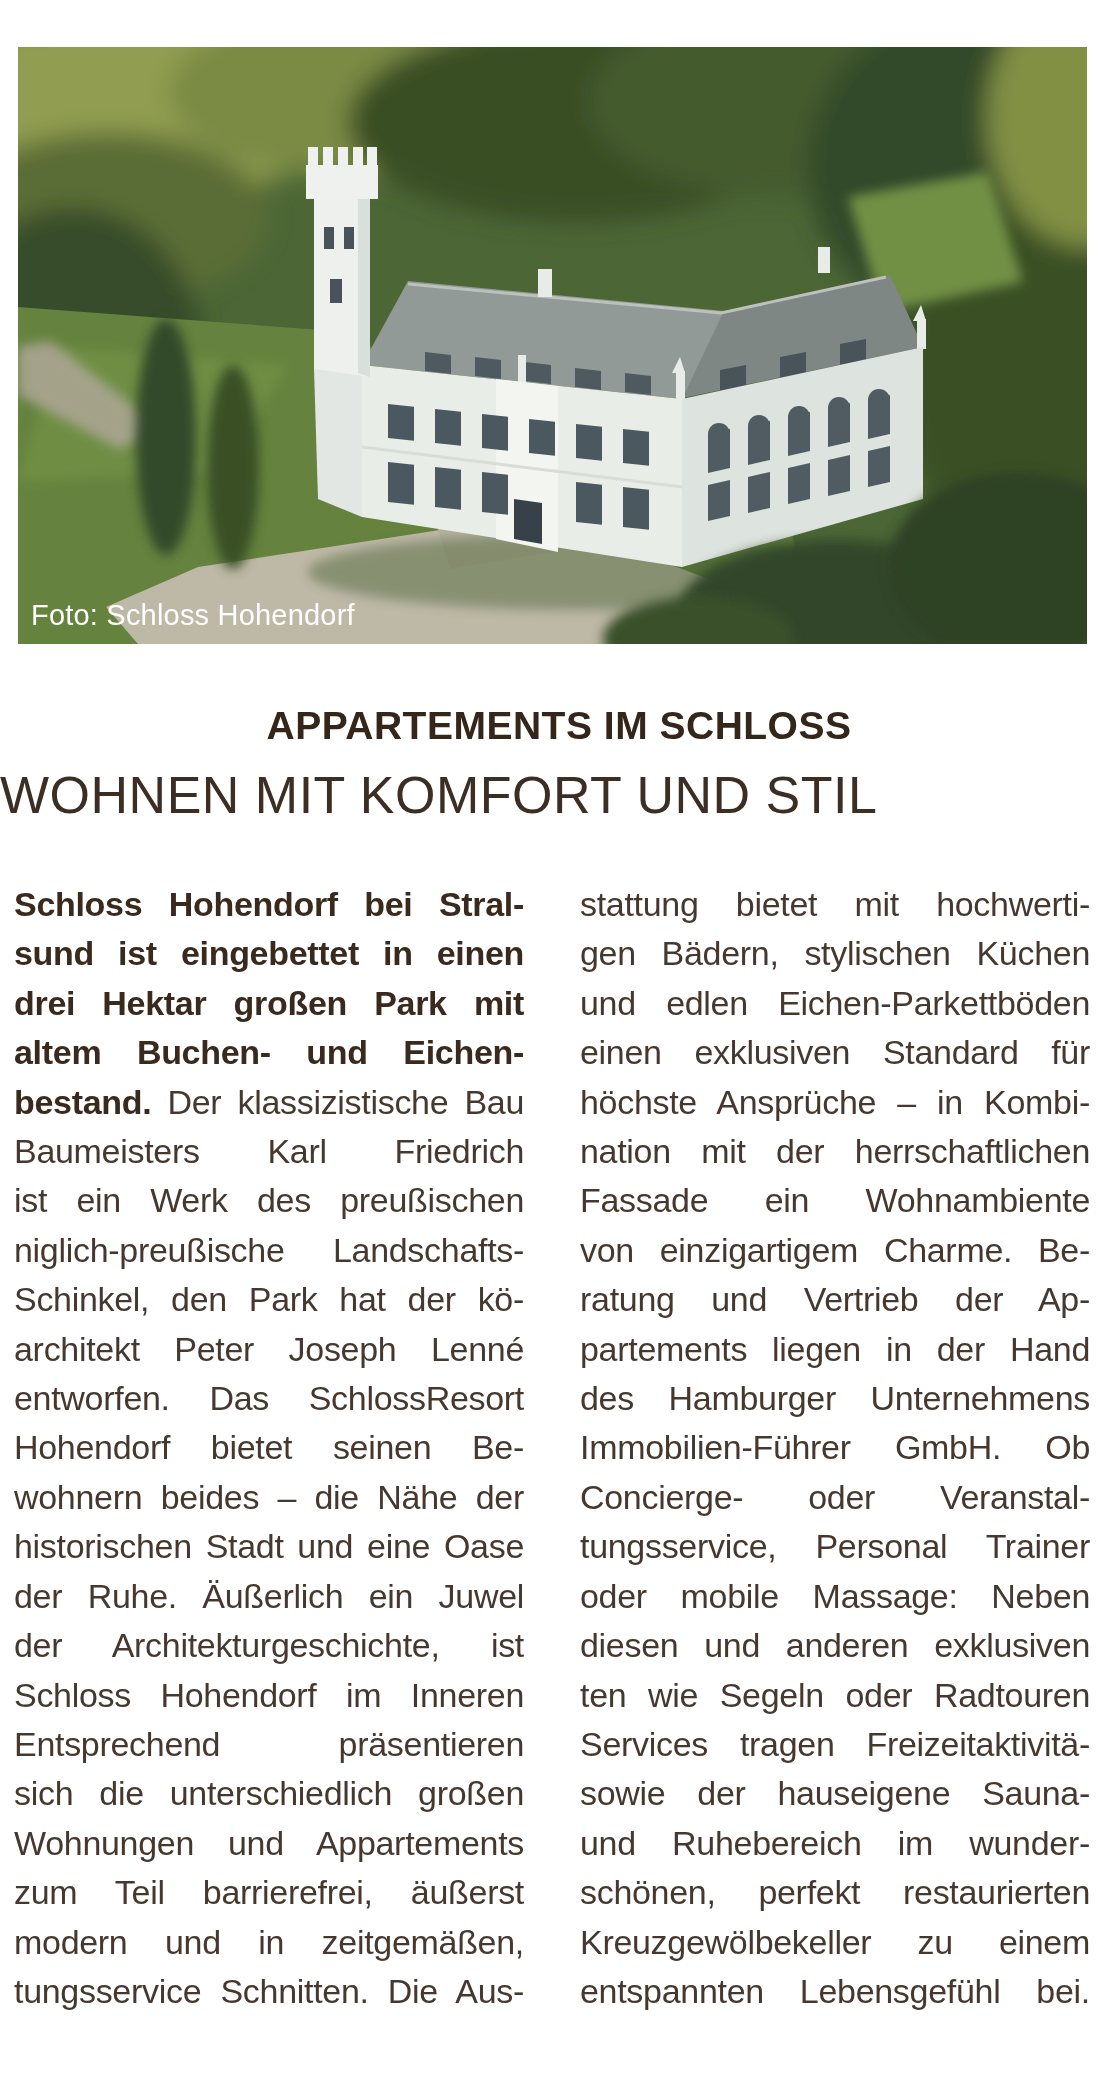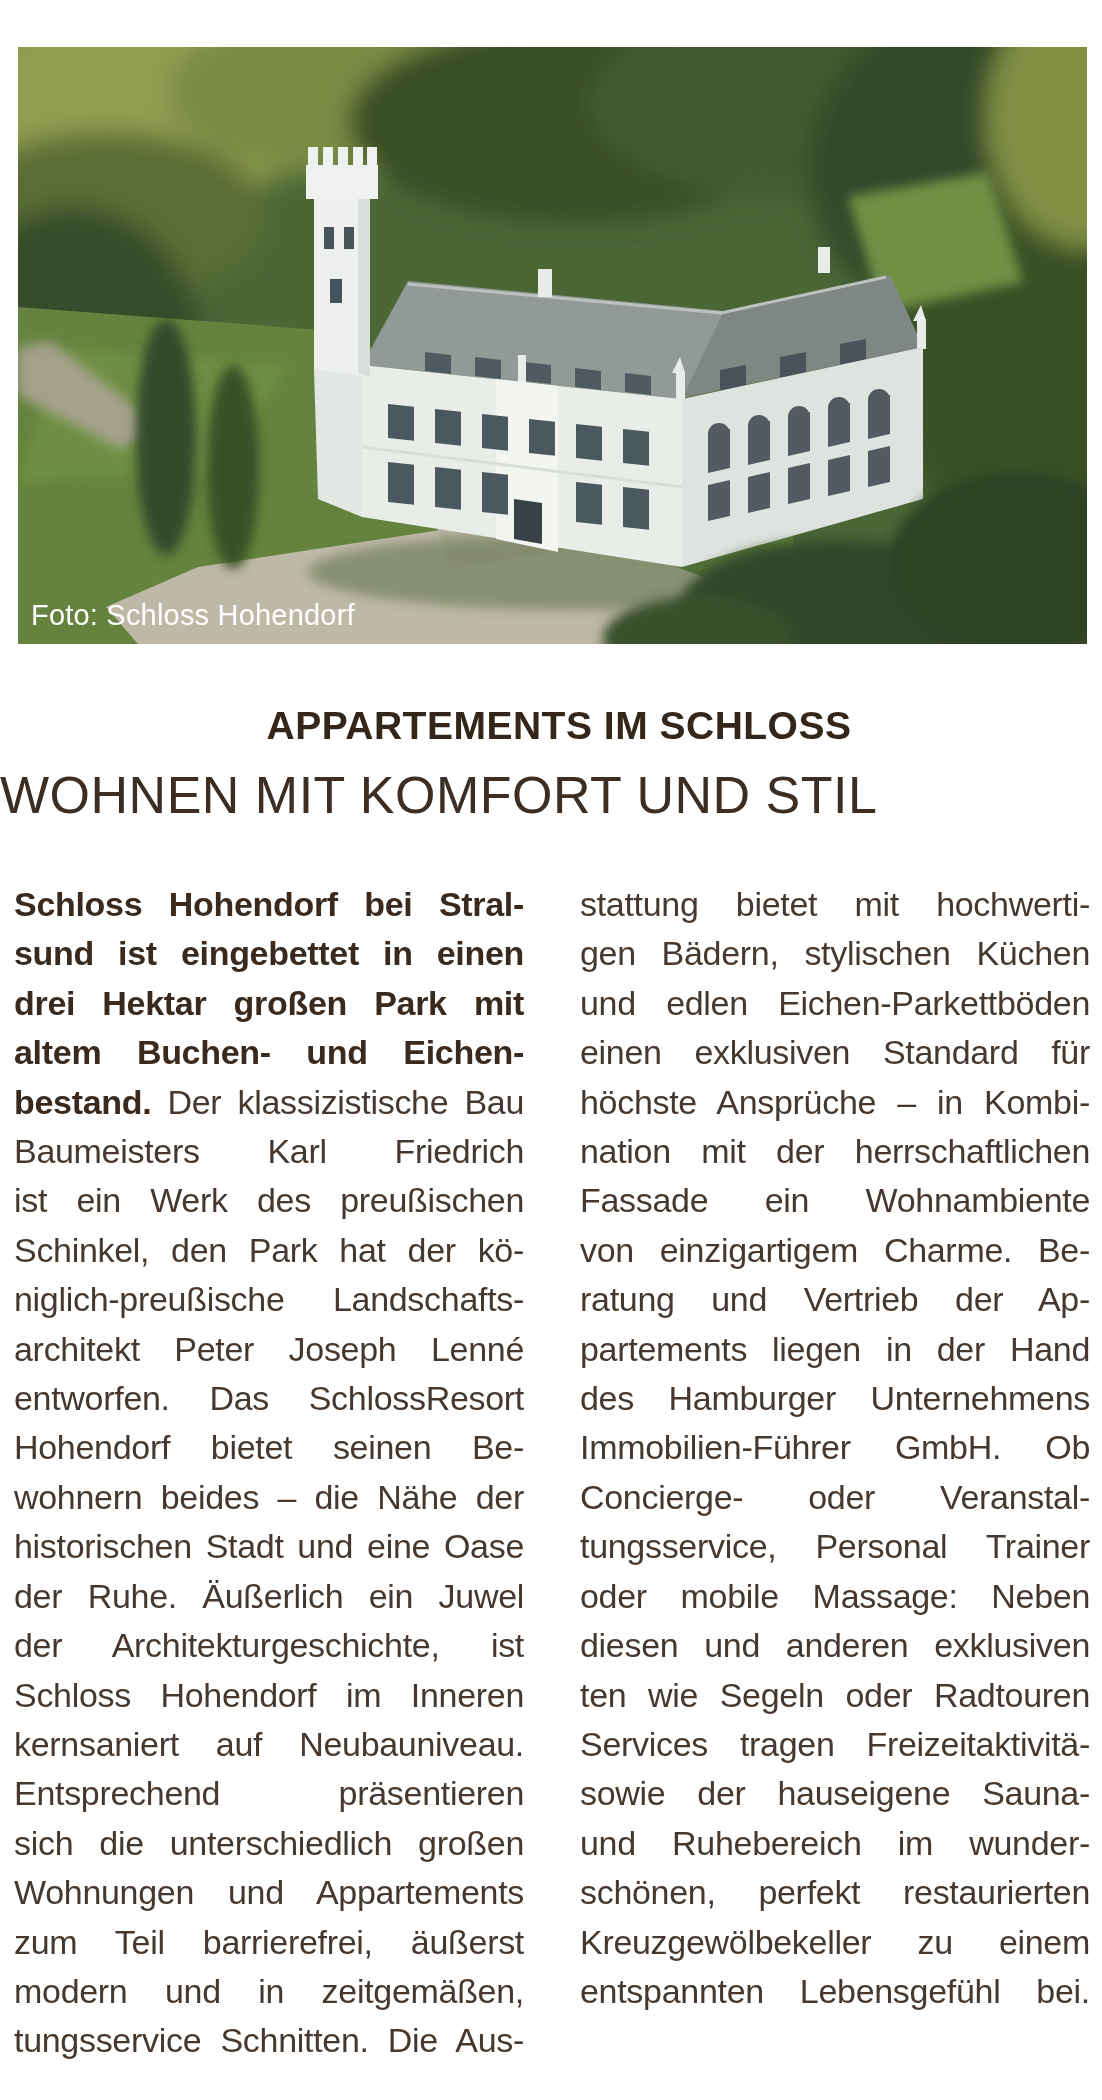--- a/index.html
+++ b/index.html
@@ -204,31 +204,30 @@
 
   <div class="columns">
     <div class="col">
         <div class="ln"><span class="b">Schloss Hohendorf bei Stral-</span></div>
         <div class="ln"><span class="b">sund ist eingebettet in einen</span></div>
         <div class="ln"><span class="b">drei Hektar großen Park mit</span></div>
         <div class="ln"><span class="b">altem Buchen- und Eichen-</span></div>
         <div class="ln"><span class="b">bestand.</span><span> Der klassizistische Bau</span></div>
         <div class="ln"><span>Baumeisters Karl Friedrich</span></div>
         <div class="ln"><span>ist ein Werk des preußischen</span></div>
+        <div class="ln"><span>niglich-preußische Landschafts-</span></div>
         <div class="ln"><span>Schinkel, den Park hat der kö-</span></div>
-        <div class="ln"><span>niglich-preußische Landschafts-</span></div>
         <div class="ln"><span>architekt Peter Joseph Lenné</span></div>
         <div class="ln"><span>entworfen. Das SchlossResort</span></div>
         <div class="ln"><span>Hohendorf bietet seinen Be-</span></div>
         <div class="ln"><span>wohnern beides – die Nähe der</span></div>
         <div class="ln"><span>historischen Stadt und eine Oase</span></div>
         <div class="ln"><span>der Ruhe. Äußerlich ein Juwel</span></div>
         <div class="ln"><span>der Architekturgeschichte, ist</span></div>
         <div class="ln"><span>Schloss Hohendorf im Inneren</span></div>
-        <div class="ln"><span>kernsaniert auf Neubauniveau.</span></div>
         <div class="ln"><span>Entsprechend präsentieren</span></div>
         <div class="ln"><span>sich die unterschiedlich großen</span></div>
         <div class="ln"><span>Wohnungen und Appartements</span></div>
         <div class="ln"><span>zum Teil barrierefrei, äußerst</span></div>
         <div class="ln"><span>modern und in zeitgemäßen,</span></div>
         <div class="ln"><span>tungsservice Schnitten. Die Aus-</span></div>
       </div>
     <div class="col">
         <div class="ln"><span>stattung bietet mit hochwerti-</span></div>
         <div class="ln"><span>gen Bädern, stylischen Küchen</span></div>

